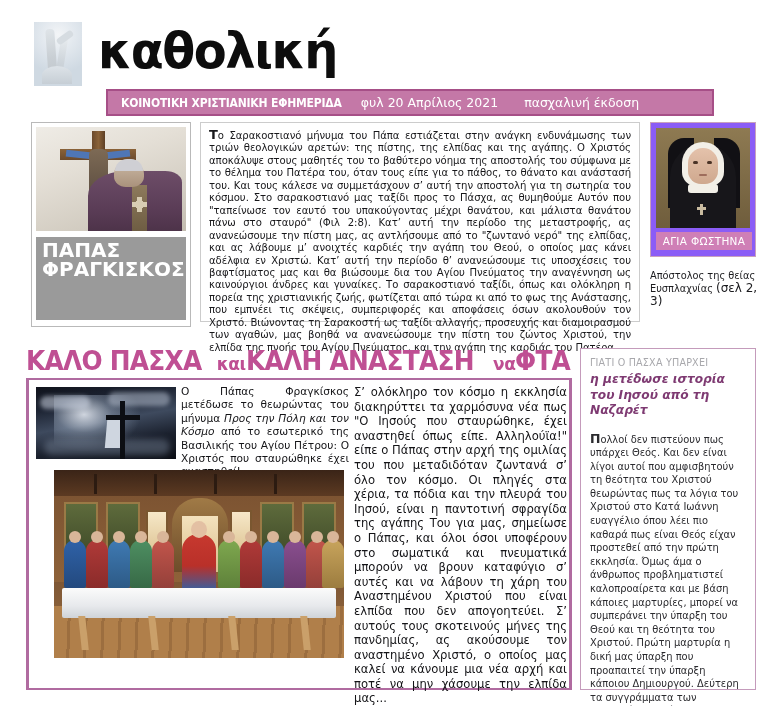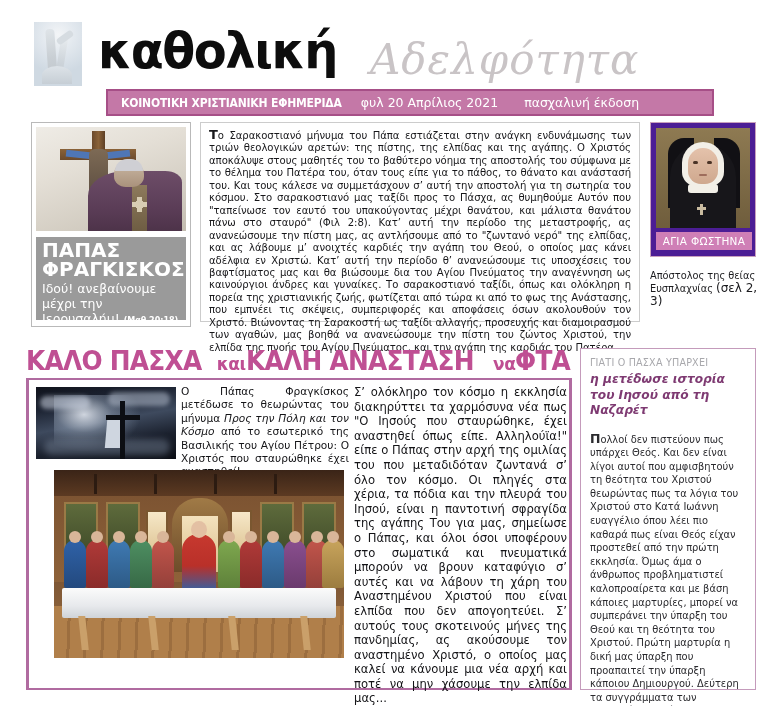--- a/index.html
+++ b/index.html
@@ -235,21 +235,21 @@
   }
 
   
   #saint-panel {
     left: 650px; top: 0;
     width: 106px; height: 205px;
   }
   #saint-frame {
     width: 106px; height: 135px;
     border: 1px solid #c9a0bd;
-    background: #4c1d95;
+    background: #8b5cf6;
     padding: 5px 5px 0 5px;
   }
   #saint-photo {
     width: 94px; height: 100px;
     position: relative;
     overflow: hidden;
     background: linear-gradient(180deg,#8e7a52 0%, #6f5d3c 100%);
   }
   #saint-photo .habit {
     position: absolute; left: 14px; top: 16px;
@@ -523,21 +523,20 @@
 <div id="masthead">
 
   <div id="logo-mark">
     <div class="shape-a"></div>
     <div class="shape-b"></div>
     <div class="shape-c"></div>
     <div class="shape-d"></div>
   </div>
 
   <div id="paper-title">καθολική</div>
-  <div id="paper-subtitle">Αδελφότητα</div>
 
   <div id="banner-strip">
     <span class="bs-bold">ΚΟΙΝΟΤΙΚΗ ΧΡΙΣΤΙΑΝΙΚΗ ΕΦΗΜΕΡΙΔΑ</span>
     <span class="bs-norm">φυλ 20 Απρίλιος 2021</span>
     <span class="bs-tag">πασχαλινή έκδοση</span>
   </div>
 </div>
 
 <div id="top-row">
 
@@ -549,21 +548,20 @@
       <div class="arm-l"></div>
       <div class="arm-r"></div>
       <div class="corpus"></div>
       <div class="figure"></div>
       <div class="stole"></div>
       <div class="head"></div>
       <div class="zucchetto"></div>
     </div>
     <div id="pope-caption-box">
       <div class="cap-title">ΠΑΠΑΣ ΦΡΑΓΚΙΣΚΟΣ</div>
-      <div class="cap-body"><span>Ιδού! ανεβαίνουμε μέχρι την Ιερουσαλήμ!</span> <span class="cap-ref">(Μαθ 20:18)</span></div>
     </div>
   </div>
 
   <div class="panel" id="lead-article">
     <p><span class="drop">Τ</span><span>ο Σαρακοστιανό μήνυμα του Πάπα εστιάζεται στην ανάγκη ενδυνάμωσης των τριών θεολογικών αρετών: της πίστης, της ελπίδας και της αγάπης. Ο Χριστός αποκάλυψε στους μαθητές του το βαθύτερο νόημα της αποστολής του σύμφωνα με το θέλημα του Πατέρα του, όταν τους είπε για το πάθος, το θάνατο και ανάστασή του. Και τους κάλεσε να συμμετάσχουν σ’ αυτή την αποστολή για τη σωτηρία του κόσμου. Στο σαρακοστιανό μας ταξίδι προς το Πάσχα, ας θυμηθούμε Αυτόν που "ταπείνωσε τον εαυτό του υπακούγοντας μέχρι θανάτου, και μάλιστα θανάτου πάνω στο σταυρό" (Φιλ 2:8). Κατ’ αυτή την περίοδο της μεταστροφής, ας ανανεώσουμε την πίστη μας, ας αντλήσουμε από το "ζωντανό νερό" της ελπίδας, και ας λάβουμε μ’ ανοιχτές καρδιές την αγάπη του Θεού, ο οποίος μας κάνει αδέλφια εν Χριστώ. Κατ’ αυτή την περίοδο θ’ ανανεώσουμε τις υποσχέσεις του βαφτίσματος μας και θα βιώσουμε δια του Αγίου Πνεύματος την αναγέννηση ως καινούργιοι άνδρες και γυναίκες. Το σαρακοστιανό ταξίδι, όπως και ολόκληρη η πορεία της χριστιανικής ζωής, φωτίζεται από τώρα κι από το φως της Ανάστασης, που εμπνέει τις σκέψεις, συμπεριφορές και αποφάσεις όσων ακολουθούν τον Χριστό. Βιώνοντας τη Σαρακοστή ως ταξίδι αλλαγής, προσευχής και διαμοιρασμού των αγαθών, μας βοηθά να ανανεώσουμε την πίστη του ζώντος Χριστού, την ελπίδα της πνοής του Αγίου Πνεύματος, και την αγάπη της καρδιάς του Πατέρα...</span></p>
   </div>
 
   <div class="panel" id="saint-panel">
     <div id="saint-frame">
       <div id="saint-photo">

